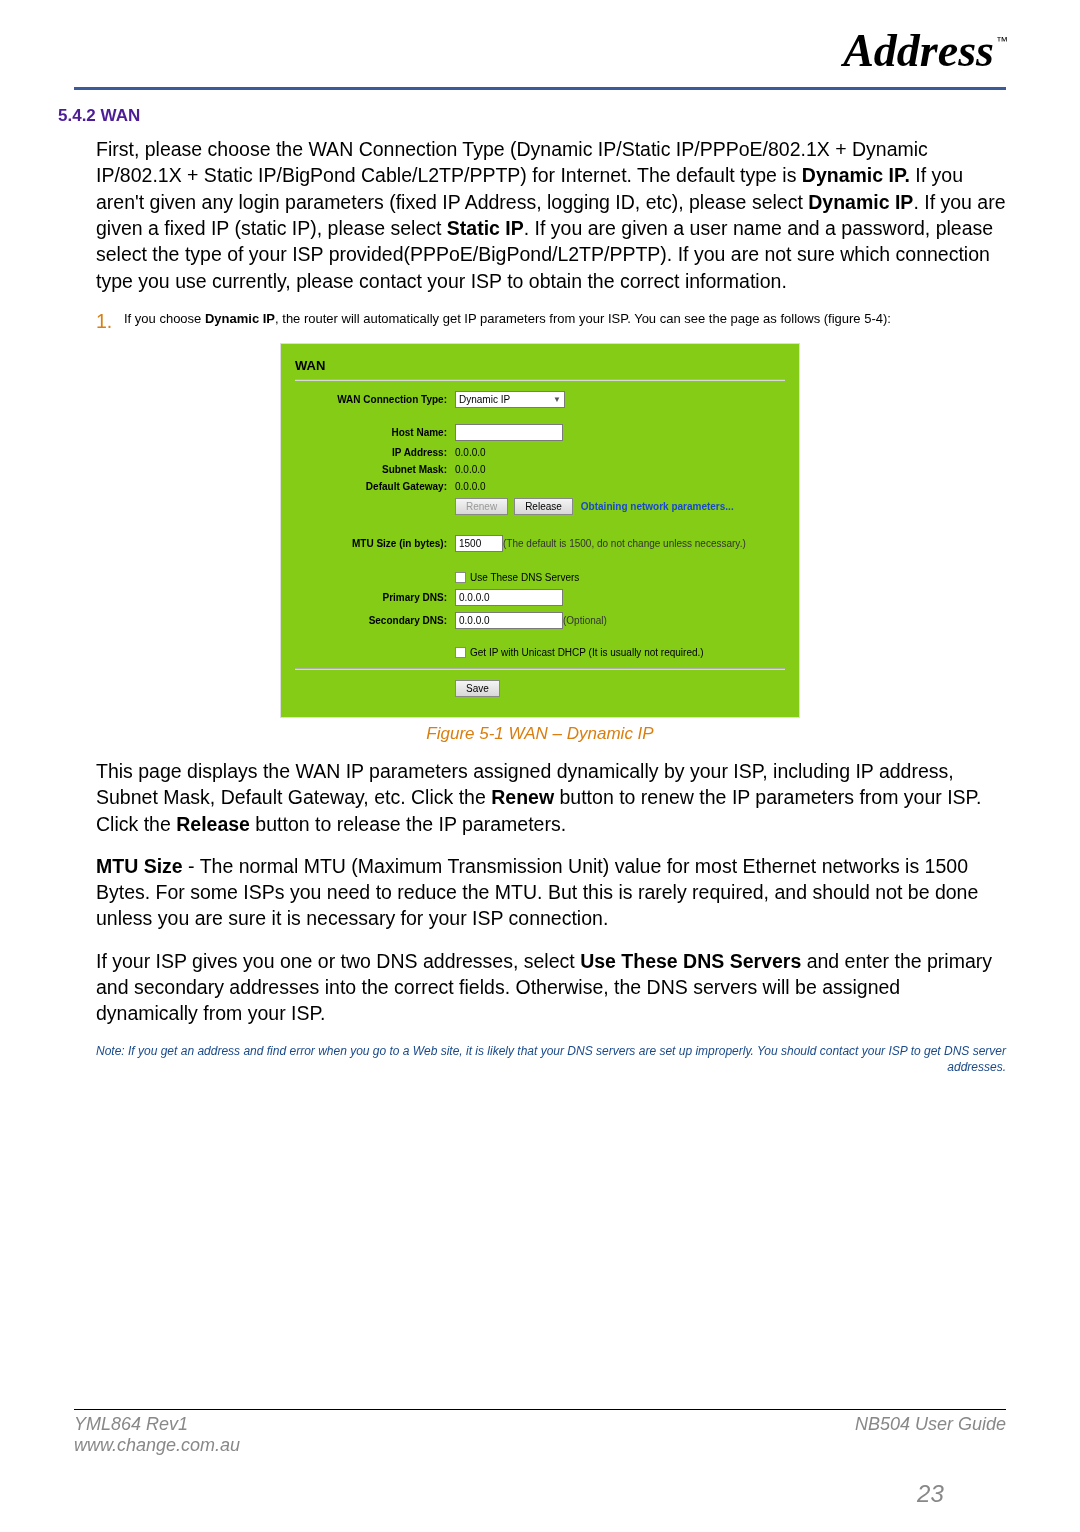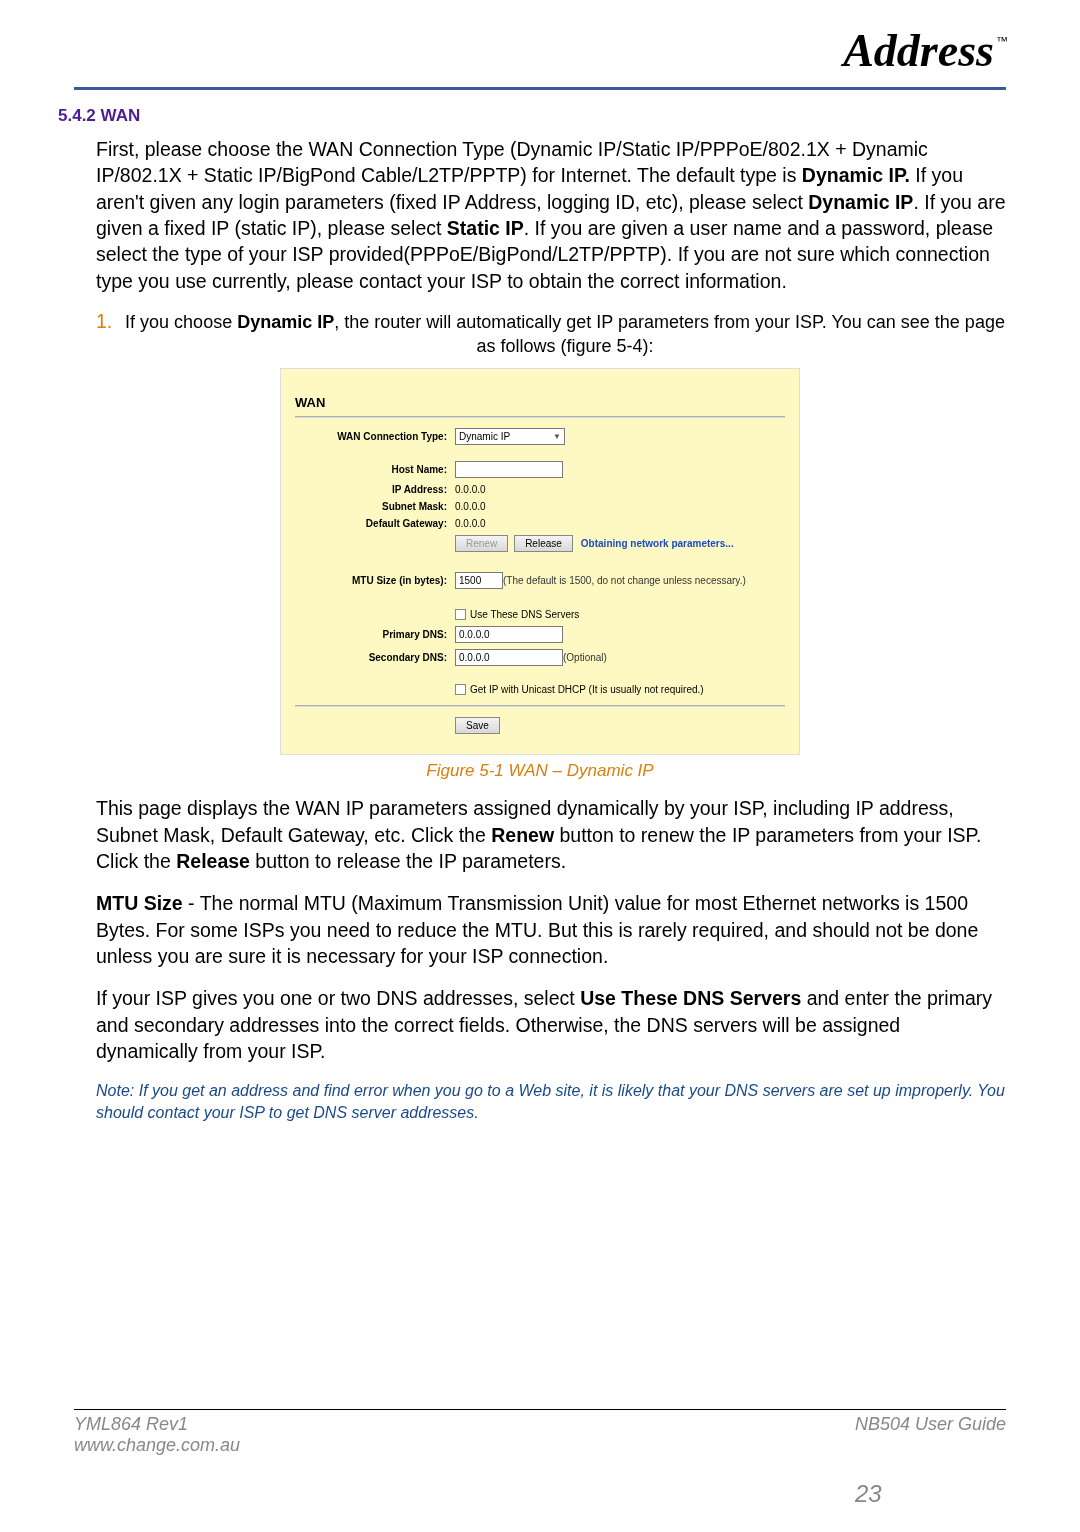--- a/index.html
+++ b/index.html
@@ -58,31 +58,30 @@
     margin-left: 22px;
     margin-bottom: 10px;
   }
   .list-num {
     color: #d97e0f;
     font-size: 19.5px;
     width: 28px;
     flex-shrink: 0;
   }
   .list-body {
-    font-size: 18px;
+    font-size: 13px;
     line-height: 1.35;
-    text-align: center;
   }
   b { font-weight: bold; }
   .screenshot {
     width: 520px;
     margin: 8px auto 4px auto;
     border: 1px solid #ddd;
-    padding: 26px 14px 14px 14px;
-    background: #fef9c3;
+    padding: 14px 14px 14px 14px;
+    background: #84cc16;
     font-family: Tahoma, Arial, sans-serif;
     font-size: 10px;
     position: relative;
   }
   .wan-title {
     font-weight: bold;
     font-size: 13px;
     margin-bottom: 6px;
   }
   .wan-hr {
@@ -134,39 +133,40 @@
   .caption {
     text-align: center;
     color: #d97e0f;
     font-style: italic;
     font-size: 17px;
     margin: 6px 0 14px 0;
   }
   .note {
     color: #1a4a8a;
     font-style: italic;
-    font-size: 16px;
+    font-size: 12px;
     line-height: 1.35;
     margin-left: 22px;
+    text-align: right;
   }
   .footer {
     position: absolute;
     bottom: 24px;
     left: 74px;
     right: 74px;
     border-top: 1px solid #000;
     padding-top: 4px;
     display: flex;
     justify-content: space-between;
     align-items: flex-start;
     font-style: italic;
     color: #888;
     font-size: 18px;
   }
-  .footer .right { text-align: left; }
+  .footer .right { text-align: center; }
   .footer .pnum { font-size: 24px; margin-top: 45px; }
 </style>
 </head>
 <body>
 <div class="page">
 
   <div class="header-logo">
     <span class="brand">Address</span><span class="tm">™</span>
   </div>
 

